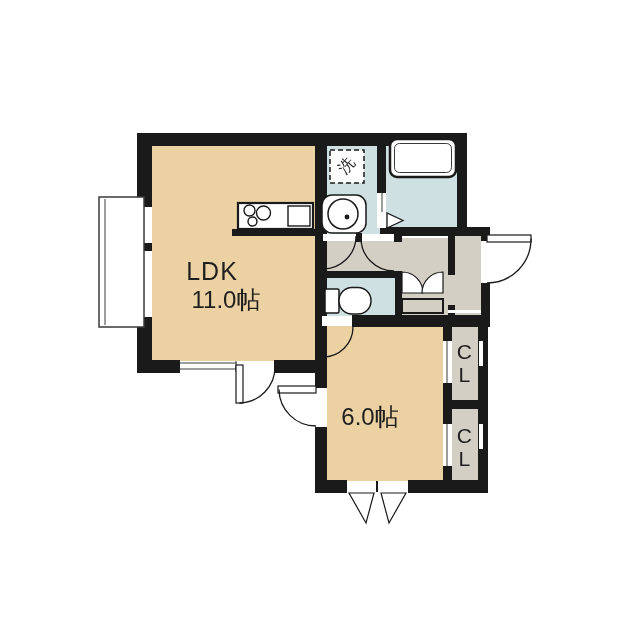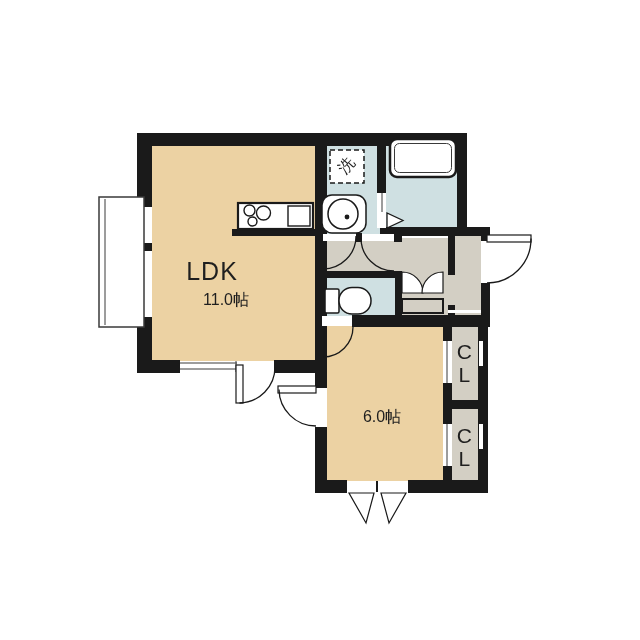--- a/index.html
+++ b/index.html
@@ -9,21 +9,21 @@
   .tan{fill:var(--room);}
   .wet{fill:var(--wet);}
   .hall{fill:var(--hall);}
   .open{fill:#ffffff;}
   .fixture{fill:#ffffff;stroke:var(--wall);}
   .arc{fill:none;stroke:var(--wall);stroke-width:1.3;}
   .leaf{fill:#ffffff;stroke:var(--wall);stroke-width:1.2;}
   .thin{stroke:var(--line);stroke-width:1;fill:none;}
   .label{position:absolute;transform:translate(-50%,-50%);color:var(--text);white-space:nowrap;}
   .room-name{font-size:25px;letter-spacing:1px;}
-  .room-area{font-size:16px;}
+  .room-area{font-size:24px;}
   .cl{font-size:21px;line-height:1.04;writing-mode:vertical-lr;text-orientation:upright;letter-spacing:0;}
   .laundry{font-size:16px;transform:translate(-50%,-50%) rotate(-48deg);}
 </style>
 </head>
 <body>
 
 <div id="canvas">
   <svg id="plan-svg" width="640" height="640" viewBox="0 0 640 640">
 
     <rect x="142" y="138" width="178" height="227" class="tan"></rect>
@@ -144,17 +144,17 @@
 
     <rect x="487" y="235" width="44" height="7" class="leaf"></rect>
     <path d="M531,238.5 A44,44 0 0 1 487,283" class="arc"></path>
 
     <polygon points="349,493 374,493 366,523" class="leaf"></polygon>
     <polygon points="406,493 381,493 389,523" class="leaf"></polygon>
   </svg>
 
   <div class="label room-name" style="left:212px;top:271px;">LDK</div>
   <div class="label room-area" style="left:226px;top:300px;">11.0帖</div>
-  <div class="label room-area" style="left:382px;top:417px;text-align:right;">6.0帖</div>
+  <div class="label room-area" style="left:370px;top:417px;text-align:right;">6.0帖</div>
   <div class="label cl" style="left:464px;top:363px;">CL</div>
   <div class="label cl" style="left:464px;top:447px;">CL</div>
   <div class="label laundry" style="left:347px;top:166px;">洗</div>
 </div>
 
 </body></html>

